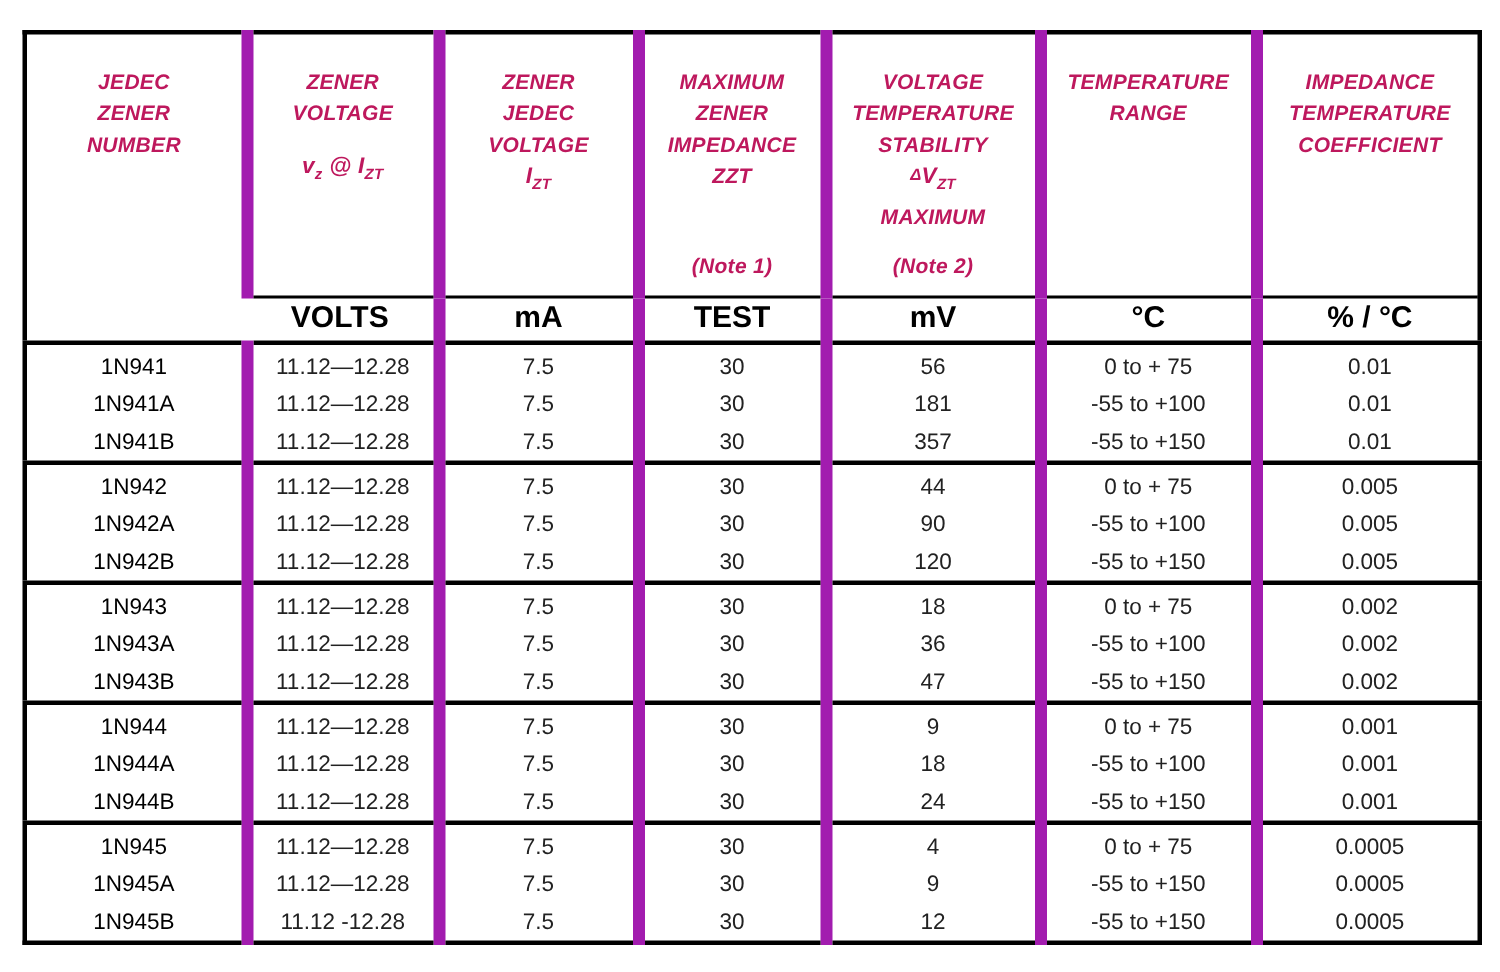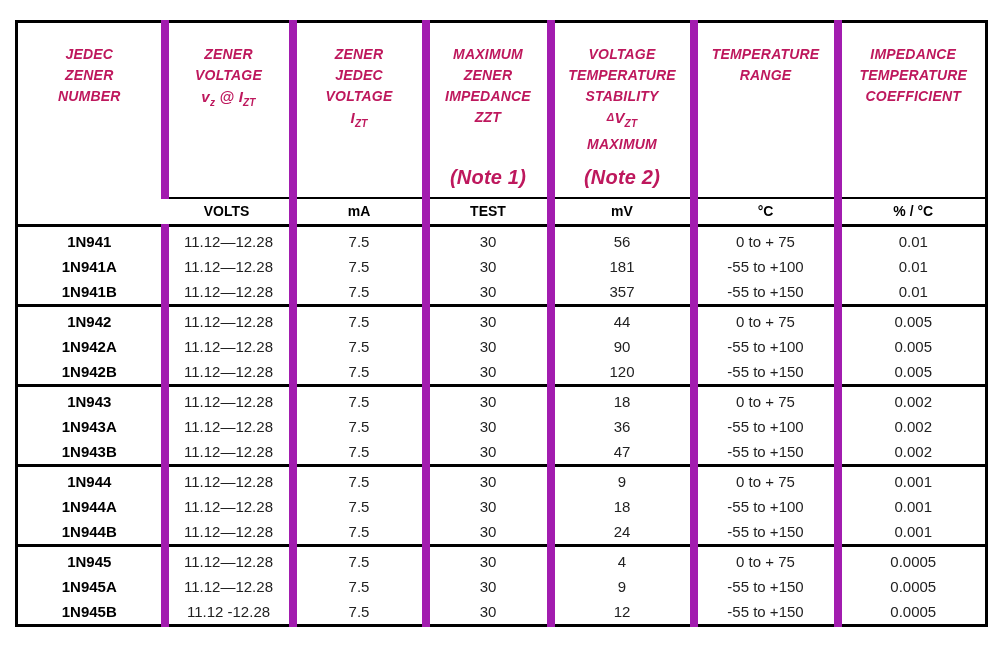--- a/index.html
+++ b/index.html
@@ -34,52 +34,52 @@
   tr.hdr-row th {
     position: relative;
     font-size: 14px;
     font-weight: bold;
     color: #be185d;
     line-height: 21px;
     padding-top: 21px;
     letter-spacing: 0.2px;
     font-style: italic;
   }
-  .sym { margin-top: 0; font-size: 15px; font-weight: bold; }
+  .sym { margin-top: 14px; font-size: 15px; font-weight: bold; }
   .sym sub, .sym-inline sub { font-size: 10px; font-weight: bold; }
   .sym-inline { font-size: 15px; font-weight: bold; }
   .delta { font-size: 11px; vertical-align: 2px; }
   .note {
     position: absolute;
     left: 0; right: 0;
     bottom: 9px;
-    font-size: 20px;
+    font-size: 14px;
     font-weight: bold;
   }
 
   
   tr.units-row { height: 28px; }
   tr.units-row th {
     border-top: 2px solid #000;
-    font-size: 14px;
+    font-size: 20px;
     font-weight: bold;
     vertical-align: middle;
     padding: 2px 0 3px 0;
   }
 
   
   tbody tr { height: 76px; border-top: 3px solid #000; }
   tbody td { padding-top: 2px; }
   .cell-line {
     font-size: 15px;
     line-height: 25px;
     color: #222;
     white-space: nowrap;
   }
-  td.type-cell .cell-line { font-weight: bold; color: #000; }
+  td.type-cell .cell-line { font-weight: normal; color: #000; }
 </style>
 </head>
 <body>
 
 <div class="page">
   <table class="spec">
     <colgroup>
       <col style="width:148px">
       <col style="width:128px">
       <col style="width:133px">

